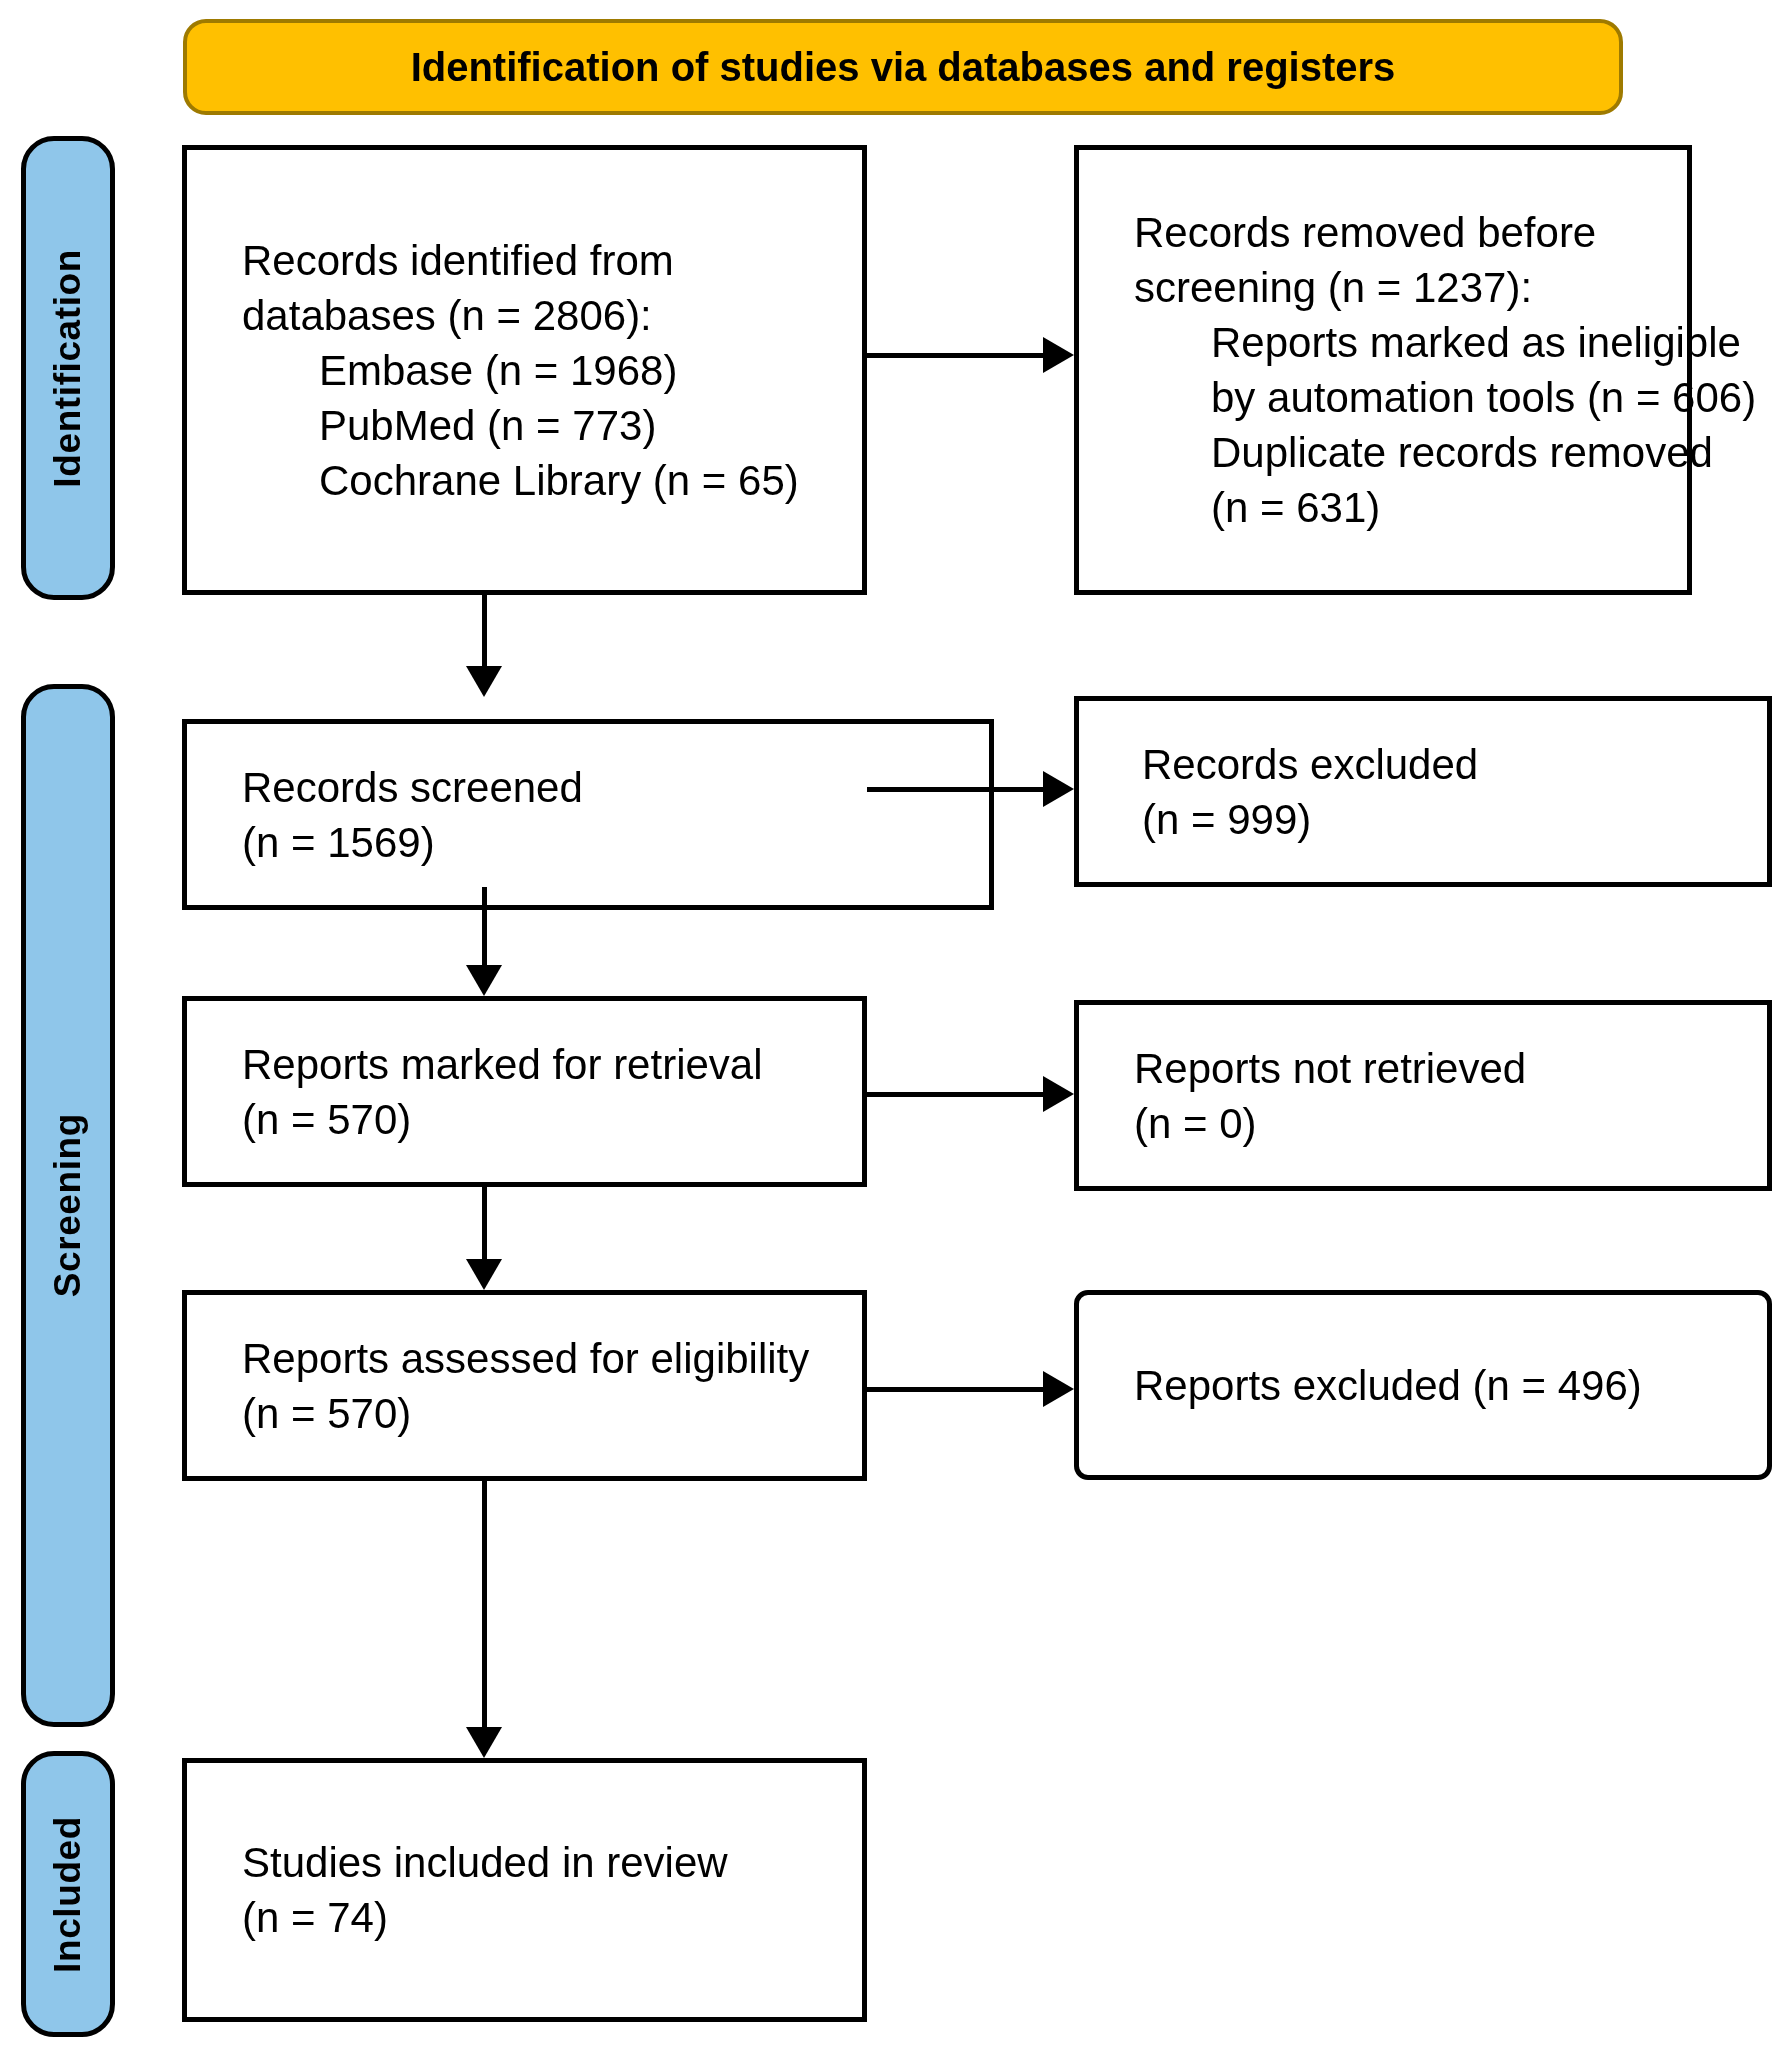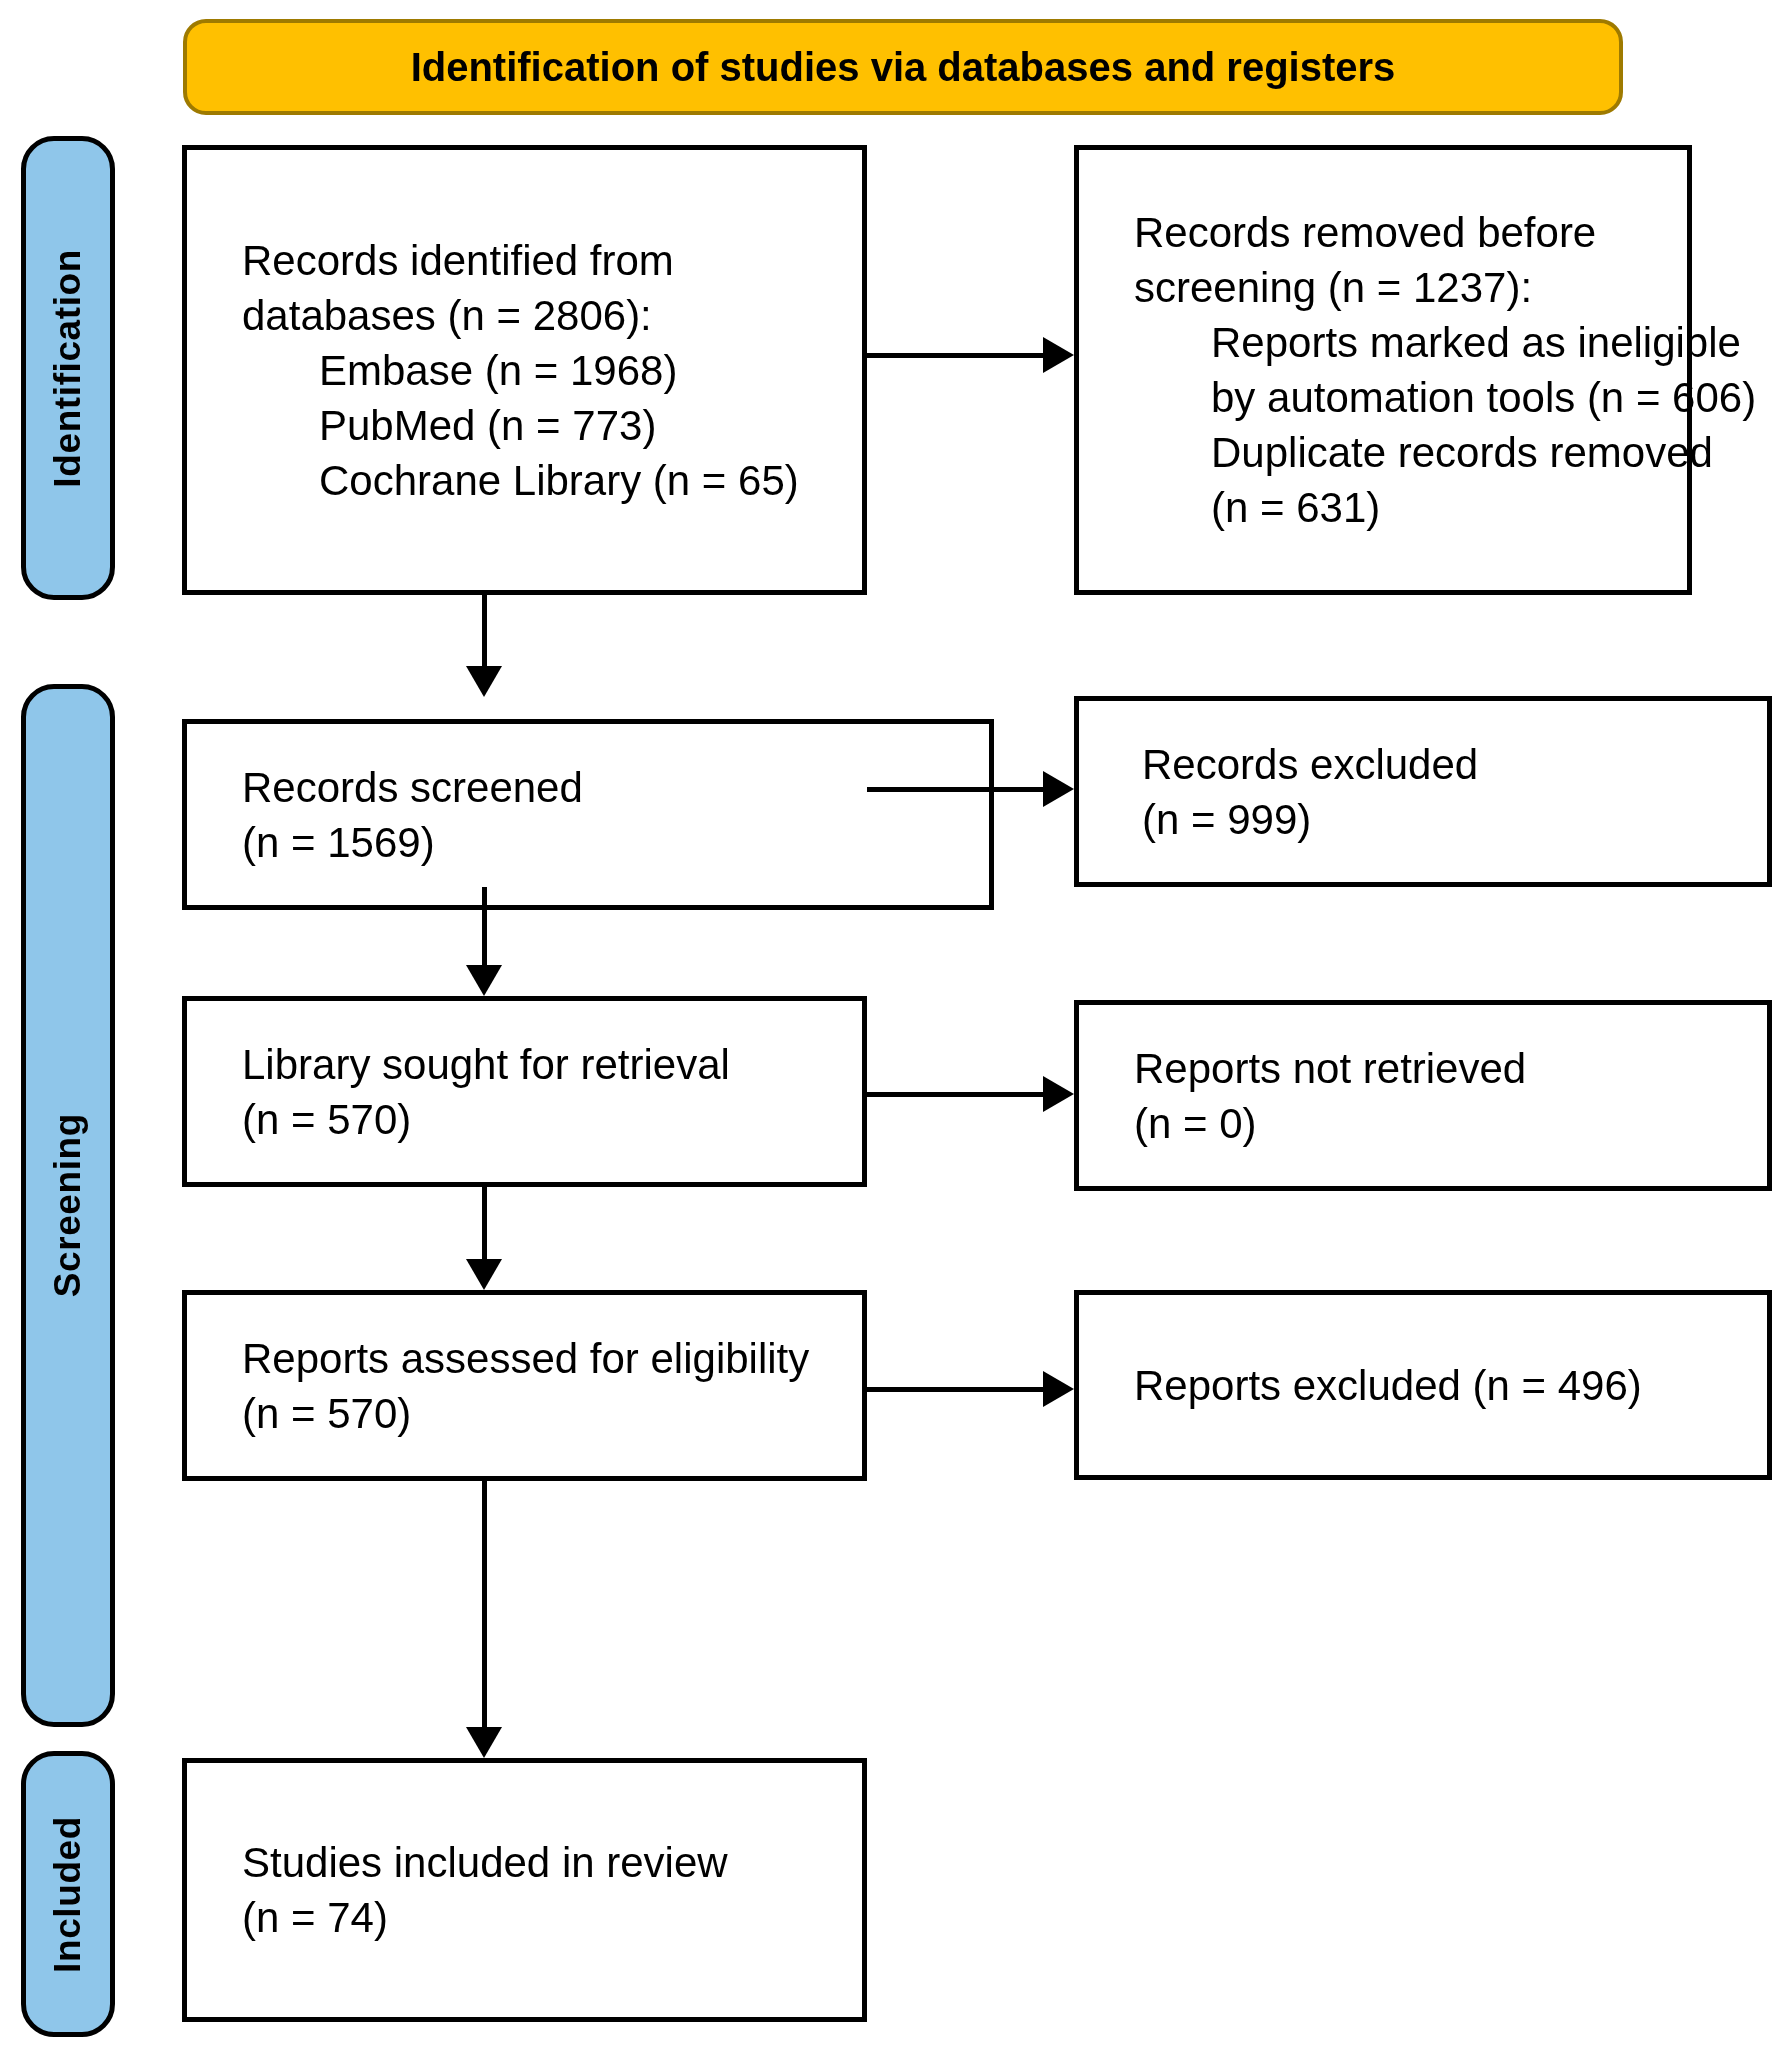--- a/index.html
+++ b/index.html
@@ -58,21 +58,21 @@
   .fbox .line { padding-left: 55px; white-space: nowrap; }
   .fbox .line.sub { padding-left: 132px; }
 
   #box-records-identified    { left: 182px;  top: 145px;  width: 685px; height: 450px; }
   #box-records-removed       { left: 1074px; top: 145px;  width: 618px; height: 450px; }
   #box-records-screened      { left: 182px;  top: 696px; width: 812px; height: 191px; margin-top: 23px; }
   #box-records-excluded      { left: 1074px; top: 696px; width: 698px; height: 191px; padding-left: 8px; }
   #box-reports-sought        { left: 182px;  top: 996px; width: 685px; height: 191px; }
   #box-reports-not-retrieved { left: 1074px; top: 1000px; width: 698px; height: 191px; }
   #box-reports-assessed      { left: 182px;  top: 1290px; width: 685px; height: 191px; }
-  #box-reports-excluded      { left: 1074px; top: 1290px; width: 698px; height: 190px; }
+  #box-reports-excluded      { left: 1074px; top: 1290px; width: 698px; height: 190px; border-radius: 14px; }
   #box-studies-included      { left: 182px;  top: 1758px; width: 685px; height: 264px; }
 
   
   .harrow { position: absolute; height: 4.5px; background: #000; }
   .harrow::after {
     content: ""; position: absolute; left: 100%; top: 50%;
     transform: translateY(-50%);
     width: 0; height: 0;
     border-left: 31px solid #000;
     border-top: 18px solid transparent;
@@ -135,21 +135,21 @@
     <div class="line">Records screened</div>
     <div class="line">(n = 1569)</div>
   </div>
 
   <div class="fbox" id="box-records-excluded">
     <div class="line">Records excluded</div>
     <div class="line">(n = 999)</div>
   </div>
 
   <div class="fbox" id="box-reports-sought">
-    <div class="line">Library sought for retrieval</div>
+    <div class="line">Reports marked for retrieval</div>
     <div class="line">(n = 570)</div>
   </div>
 
   <div class="fbox" id="box-reports-not-retrieved">
     <div class="line">Reports not retrieved</div>
     <div class="line">(n = 0)</div>
   </div>
 
   <div class="fbox" id="box-reports-assessed">
     <div class="line">Reports assessed for eligibility</div>

